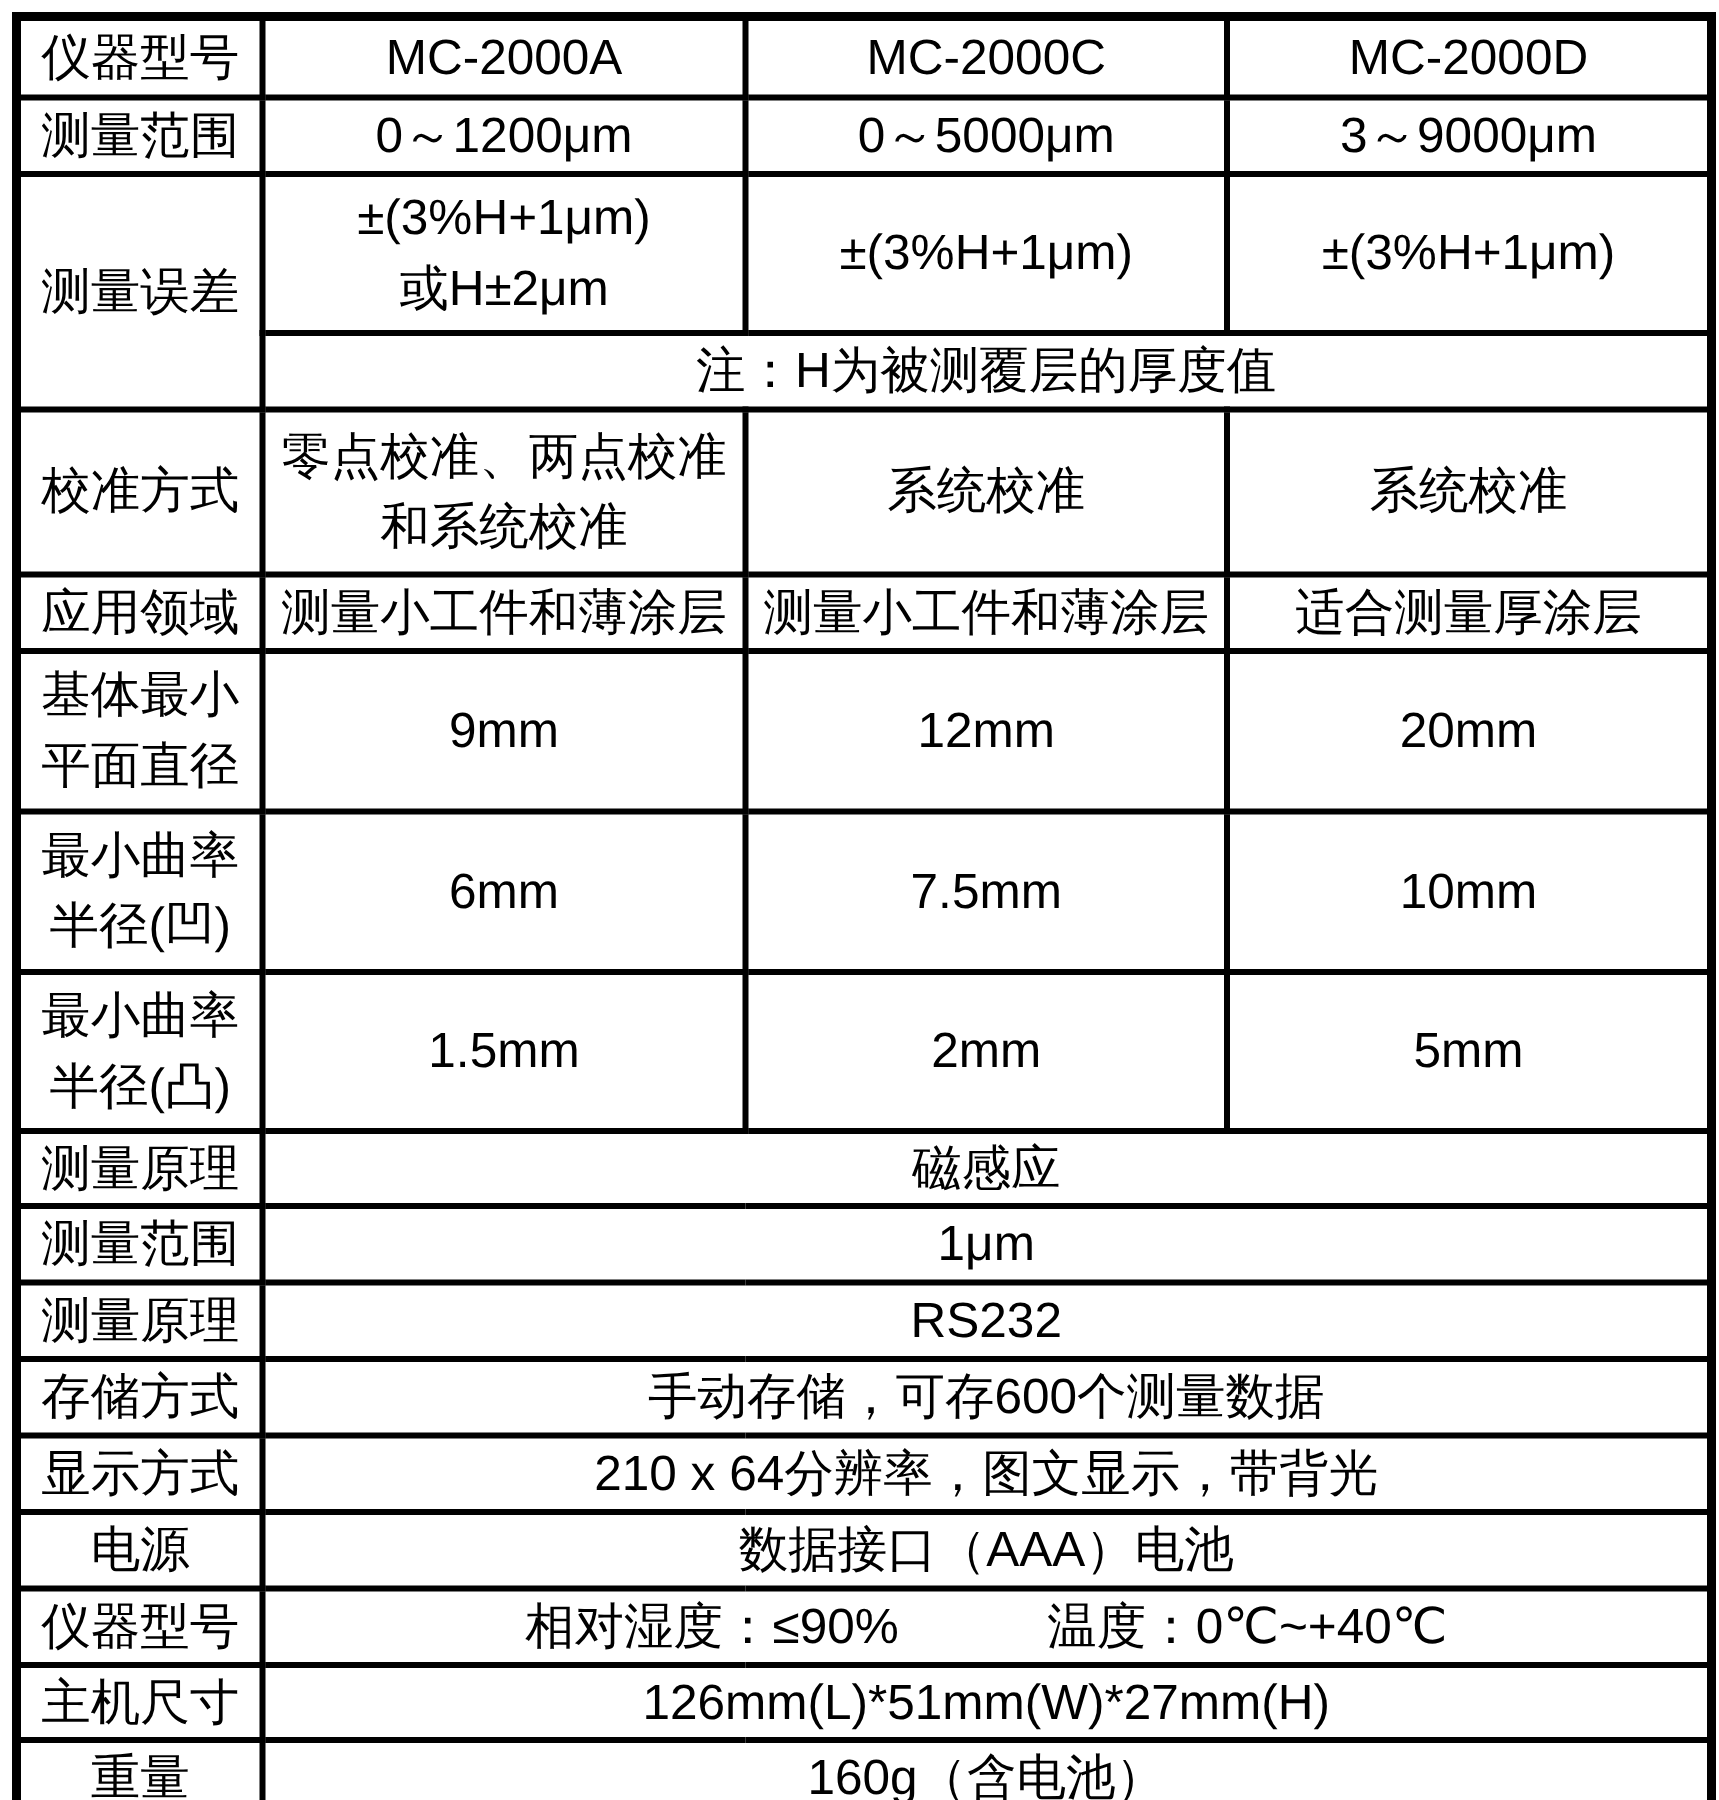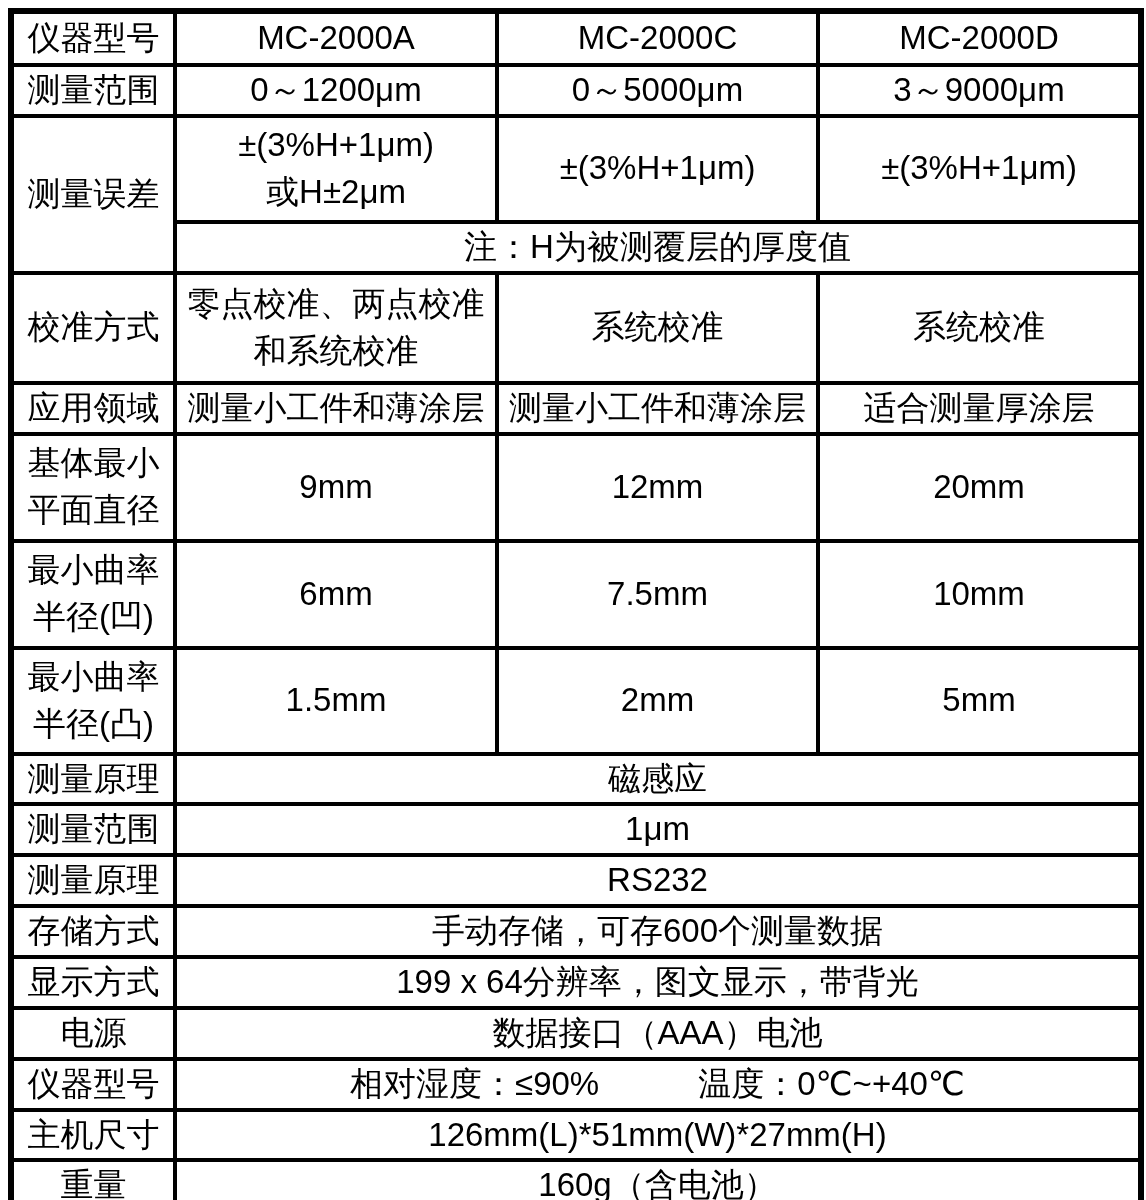--- a/index.html
+++ b/index.html
@@ -122,21 +122,21 @@
       <tr class="h50">
         <td>测量原理</td>
         <td colspan="3">RS232</td>
       </tr>
       <tr class="h50">
         <td>存储方式</td>
         <td colspan="3">手动存储，可存600个测量数据</td>
       </tr>
       <tr class="h50">
         <td>显示方式</td>
-        <td colspan="3">199 x 64分辨率，图文显示，带背光</td>
+        <td colspan="3">210 x 64分辨率，图文显示，带背光</td>
       </tr>
       <tr class="h50">
         <td>电源</td>
         <td colspan="3">数据接口（AAA）电池</td>
       </tr>
       <tr class="h50">
         <td>仪器型号</td>
         <td colspan="3">相对湿度：≤90%　　　温度：0℃~+40℃</td>
       </tr>
       <tr class="h50">

